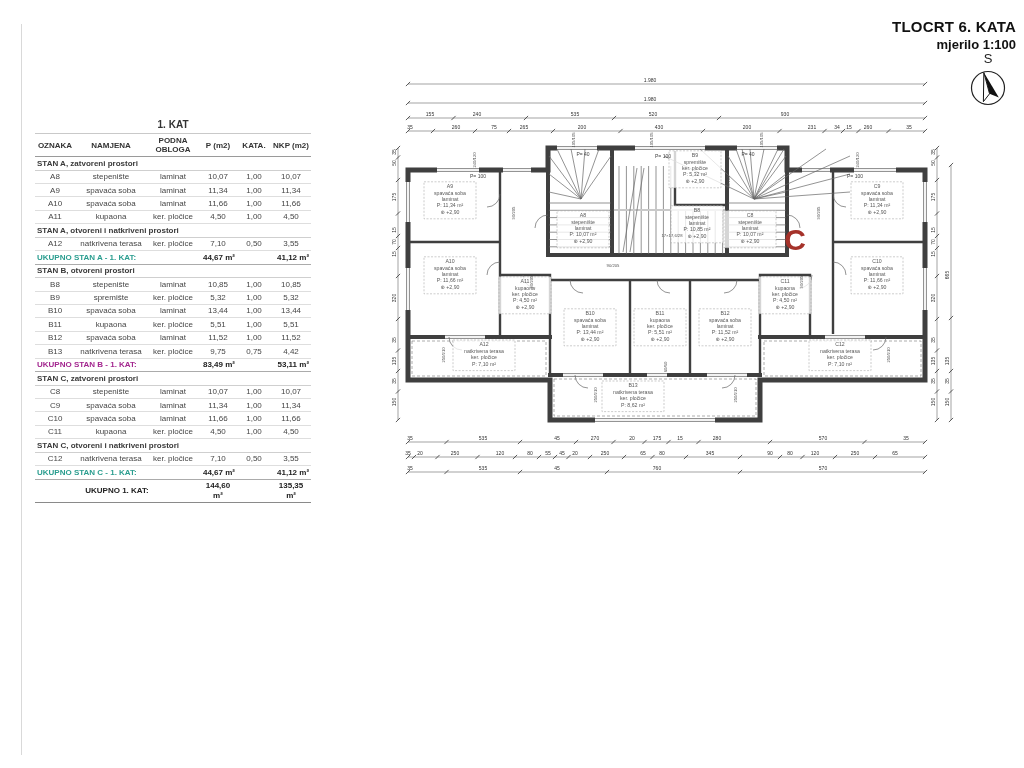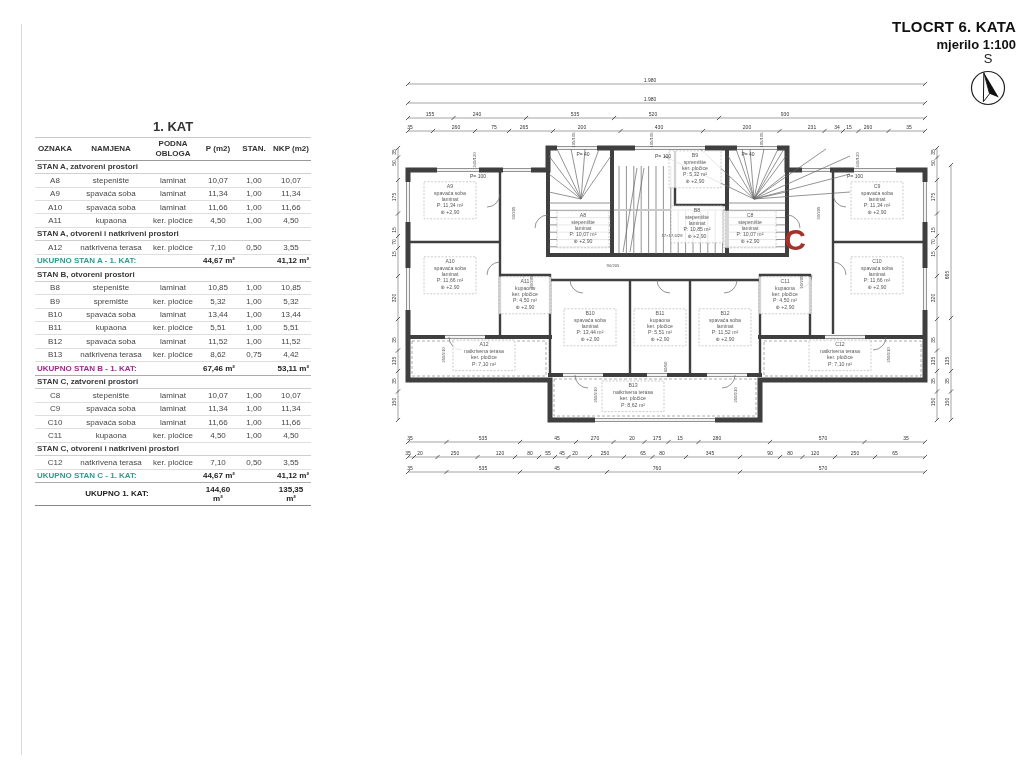--- a/index.html
+++ b/index.html
@@ -9,21 +9,21 @@
   }
   .page-edge{position:absolute;left:21px;top:24px;width:1px;height:731px;background:#d9d9d9;}
   .titleblock{position:absolute;right:8px;top:18px;text-align:right;color:#111;}
   .titleblock .t1{font-size:15px;font-weight:bold;letter-spacing:.2px;}
   .titleblock .t2{font-size:13px;font-weight:bold;margin-top:2px;}
   #compass{position:absolute;left:952px;top:48px;}
   #floor-table{position:absolute;left:35px;top:117px;width:276px;border-collapse:collapse;
     font-size:8px;color:#464646;table-layout:fixed;}
   #floor-table td,#floor-table th{padding:1.5px 2px;text-align:center;line-height:1.18;overflow:hidden;}
   #floor-table thead th{font-weight:bold;color:#333;border-bottom:1px solid #9a9a9a;border-top:1px solid #c9c9c9;white-space:pre-line;}
-  #floor-table .t-title td{font-weight:bold;font-size:13px;color:#333;border:none;padding-bottom:3px;}
+  #floor-table .t-title td{font-weight:bold;font-size:10px;color:#333;border:none;padding-bottom:3px;}
   #floor-table tbody td{border-bottom:1px solid #dedede;}
   #floor-table tr.sec td{text-align:left;font-weight:bold;color:#3a3a3a;border-bottom:1px solid #cfcfcf;margin-left:44px;}
   #floor-table tr.tot td{font-weight:bold;border-top:1px solid #ababab;border-bottom:1px solid #ababab;color:#222;text-align:right;}
   #floor-table tr.tot td.lbl{text-align:left;}
   #floor-table tr.grand td{font-weight:bold;color:#222;border-top:1px solid #8a8a8a;border-bottom:1px solid #8a8a8a;}
   #plan-svg{position:absolute;left:385px;top:70px;}
   #plan-svg .wall{stroke:#3f3f3f;fill:none;stroke-linecap:square;}
   #plan-svg .thin{stroke:#666;stroke-width:.7;fill:none;}
   #plan-svg .dash{stroke:#8a8a8a;stroke-width:.7;fill:none;stroke-dasharray:3 2;}
   #plan-svg text{font-family:"Liberation Sans", sans-serif;}
@@ -59,21 +59,21 @@
   <thead>
     <tr class="t-title">
         <td colspan="6">1. KAT</td>
       </tr>
     <tr id="col-head">
         <th>OZNAKA</th>
         <th>NAMJENA</th>
         <th>PODNA
 OBLOGA</th>
         <th>P (m2)</th>
-        <th>STAN.</th>
+        <th>KATA.</th>
         <th>NKP (m2)</th>
       </tr>
   </thead>
   <tbody id="table-body">
       <tr class="sec">
         <td colspan="6">STAN A, zatvoreni prostori</td>
       </tr>
       <tr>
         <td>A8</td>
         <td>stepenište</td>
@@ -163,27 +163,27 @@
         <td>spavaća soba</td>
         <td>laminat</td>
         <td>11,52</td>
         <td>1,00</td>
         <td>11,52</td>
       </tr>
       <tr>
         <td>B13</td>
         <td>natkrivena terasa</td>
         <td>ker. pločice</td>
-        <td>8,62</td>
+        <td>9,75</td>
         <td>0,75</td>
         <td>4,42</td>
       </tr>
       <tr class="tot">
         <td colspan="3" class="lbl" style="color: rgb(163, 38, 143);">UKUPNO STAN B - 1. KAT:</td>
-        <td>67,46 m²</td>
+        <td>83,49 m²</td>
         <td></td>
         <td>53,11 m²</td>
       </tr>
       <tr class="sec">
         <td colspan="6">STAN C, zatvoreni prostori</td>
       </tr>
       <tr>
         <td>C8</td>
         <td>stepenište</td>
         <td>laminat</td>

